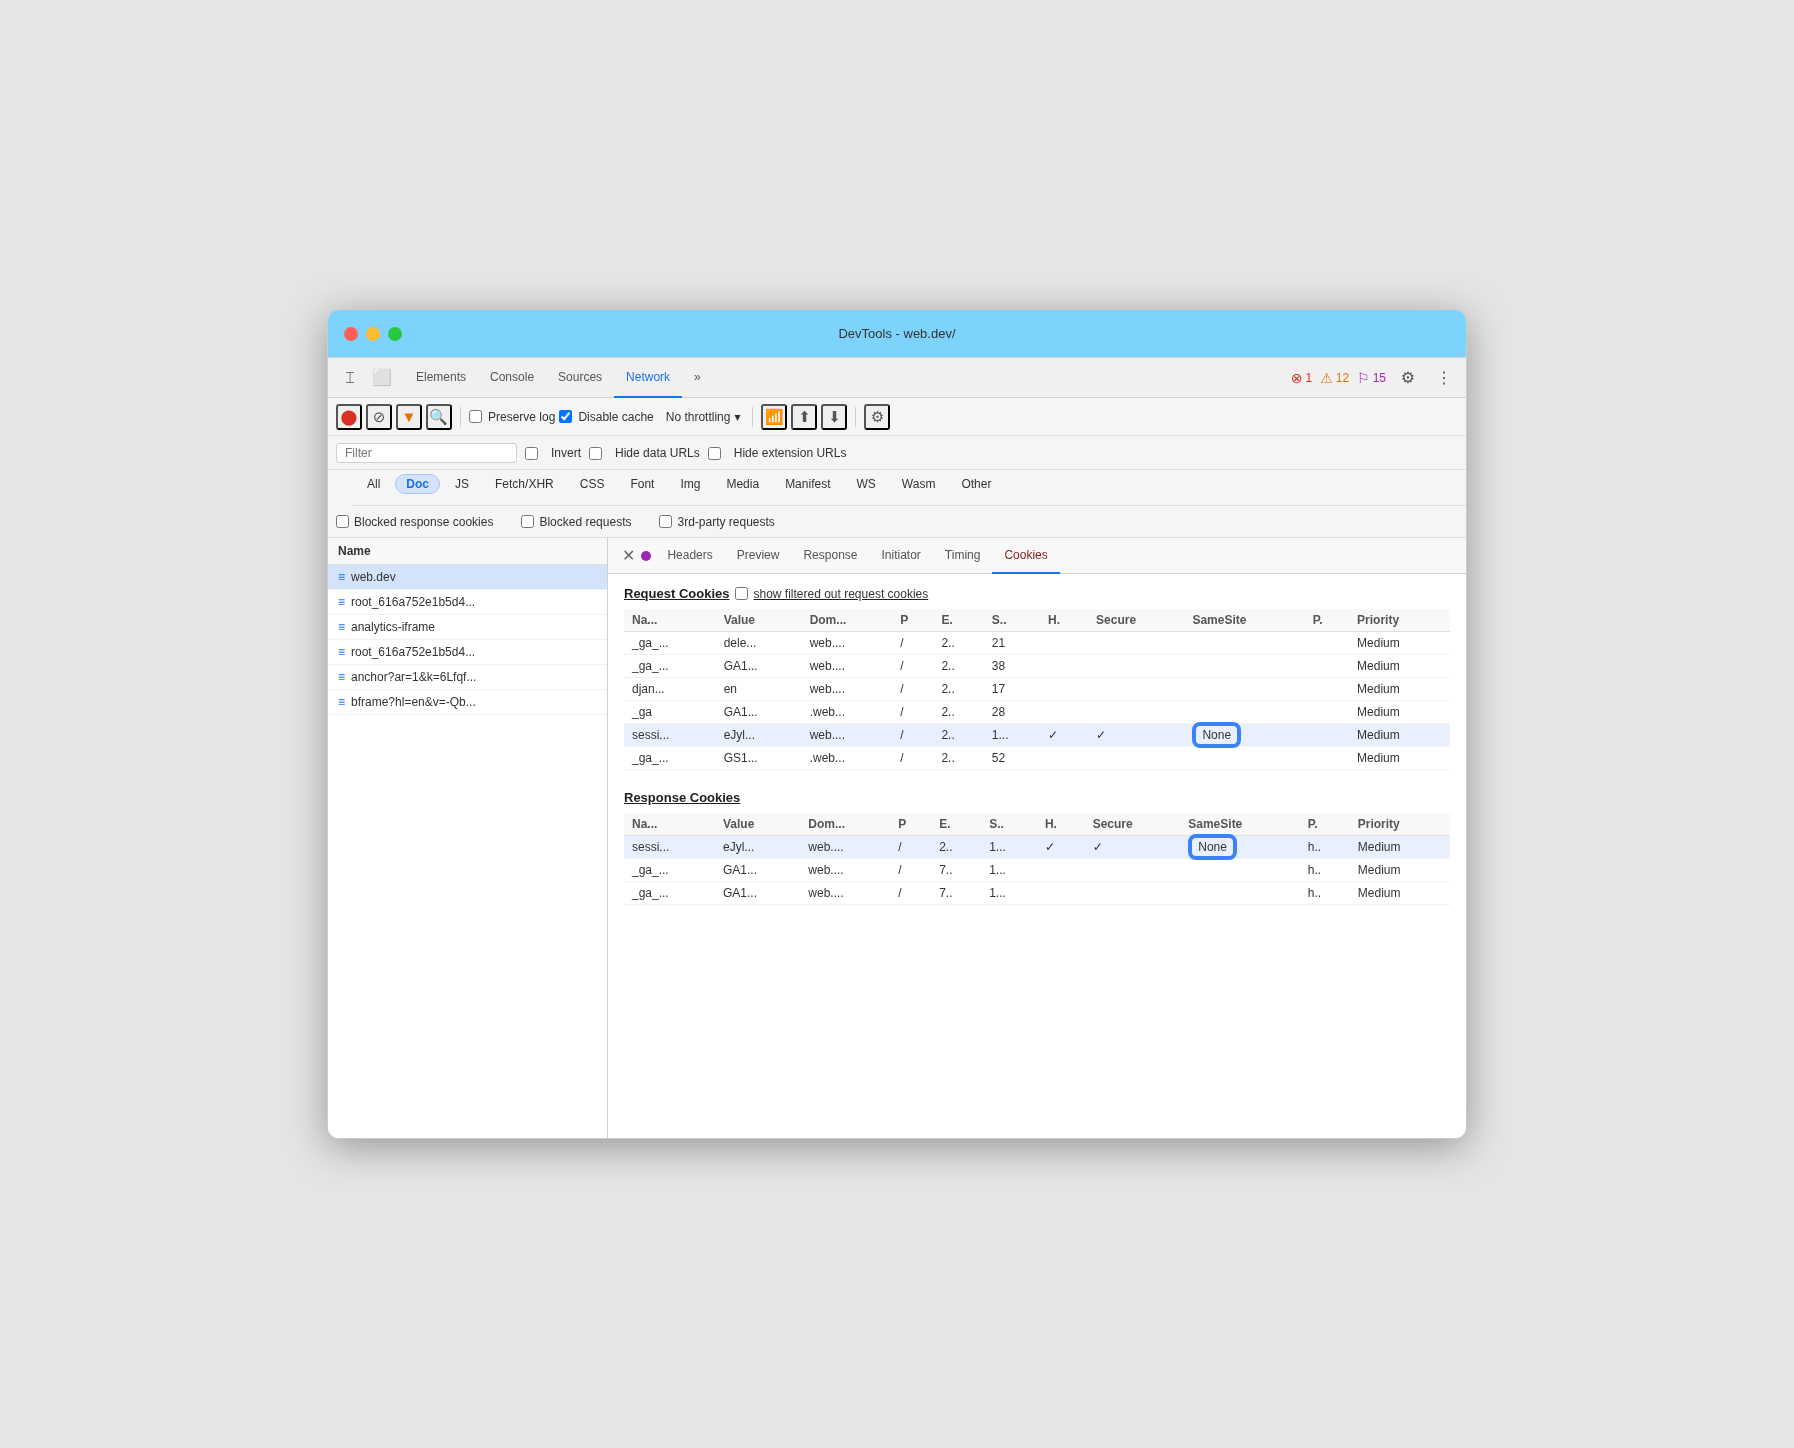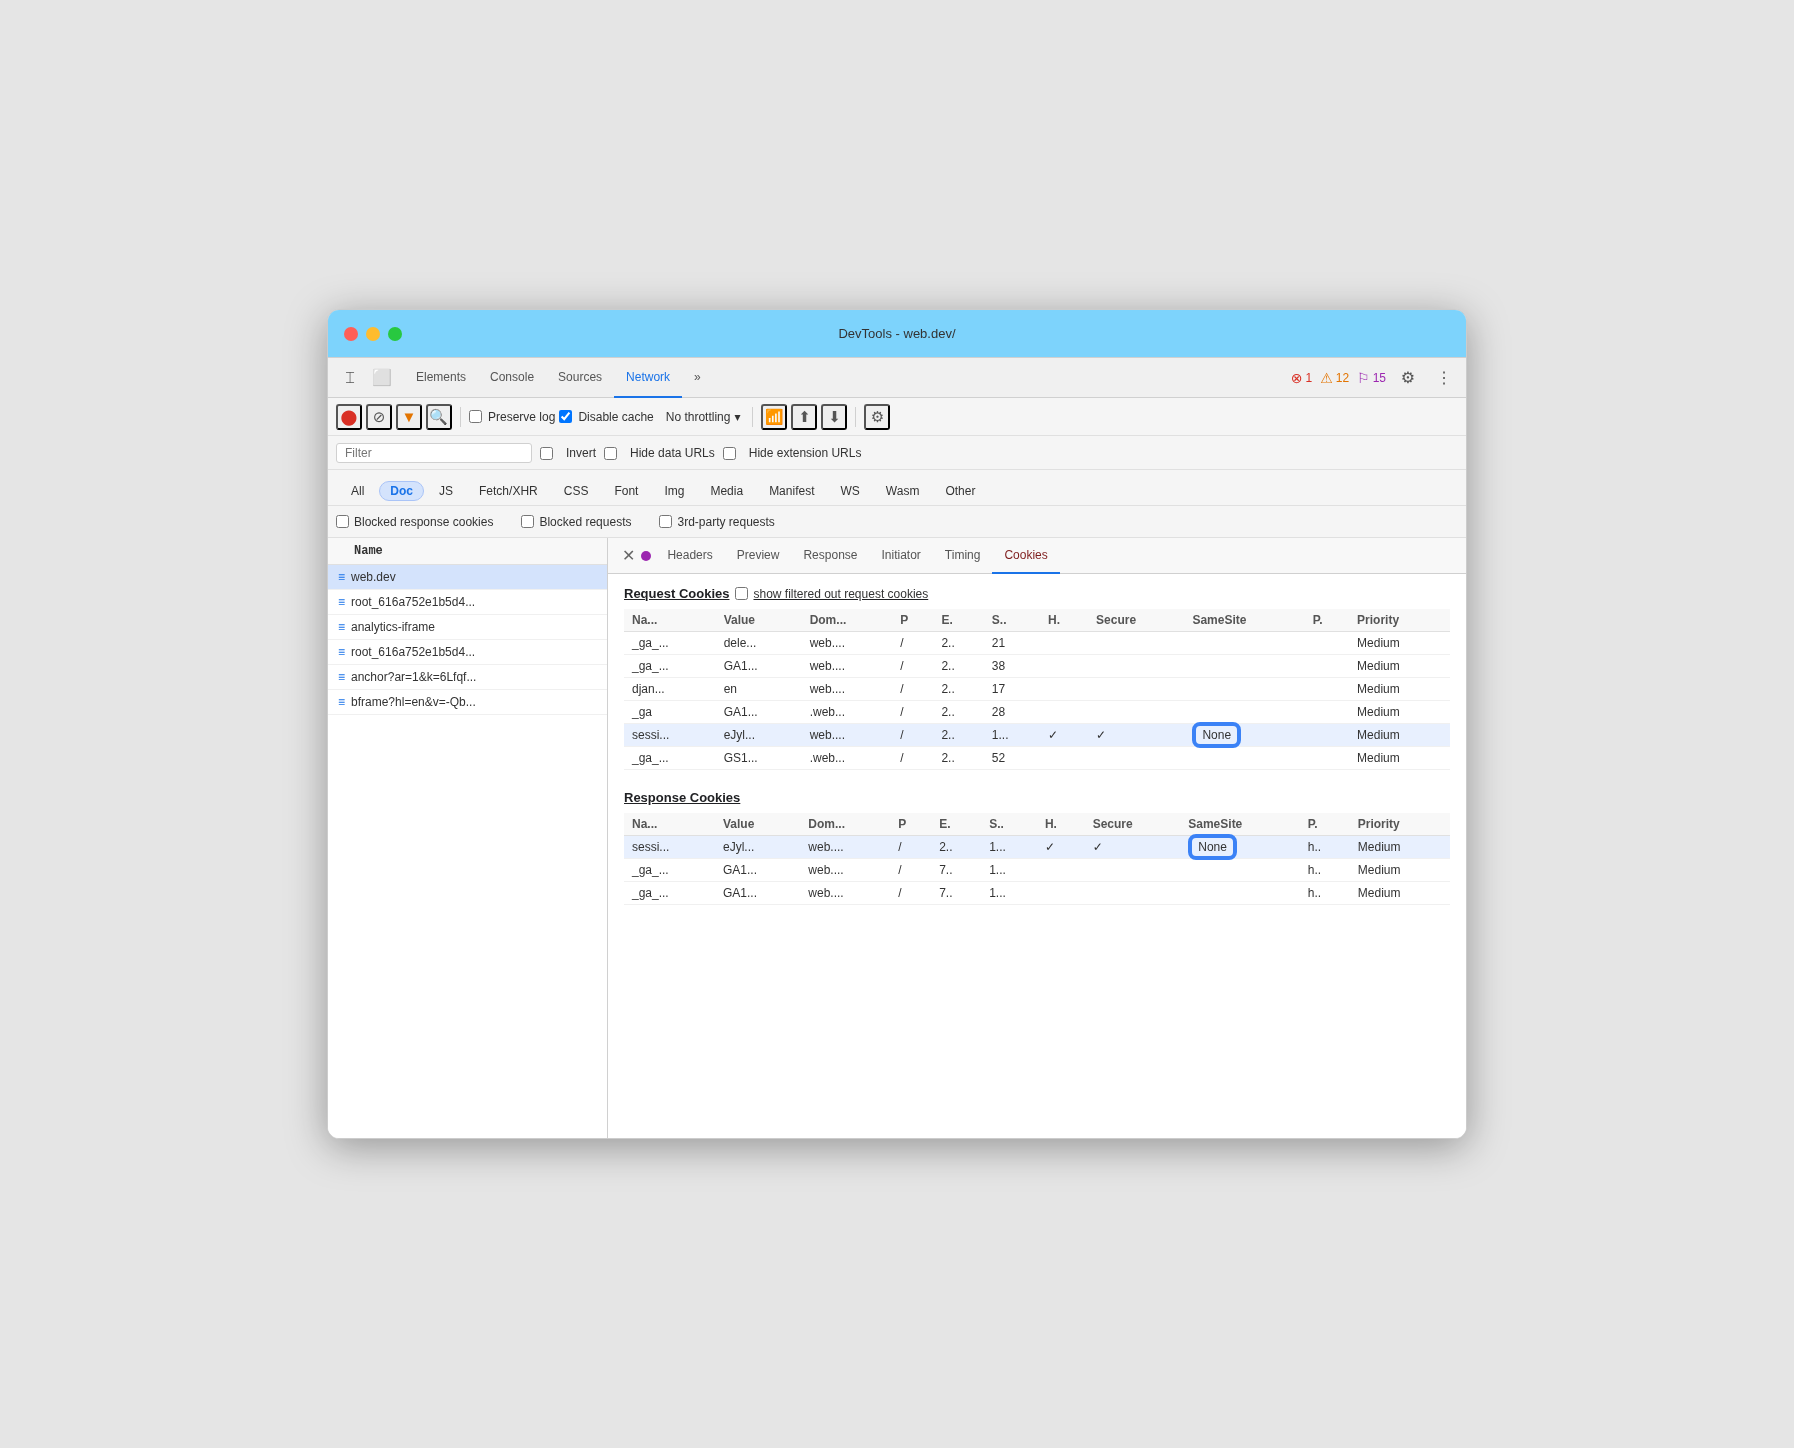--- a/index.html
+++ b/index.html
@@ -181,42 +181,43 @@
       border-bottom: 1px solid #e0e0e0;
       padding: 4px 8px;
       gap: 8px;
       height: 34px;
     }
     .filter-input {
       border: 1px solid #d0d0d0;
       border-radius: 3px;
       padding: 2px 8px;
       font-size: 12px;
-      width: 196px;
+      width: 181px;
       background: white;
       color: #999;
       outline: none;
     }
     .filter-checkbox-label {
       display: flex;
       align-items: flex-end;
       gap: 13px;
       font-size: 12px;
       color: #333;
       cursor: pointer;
     }
     
     .type-filter-bar {
       display: flex;
-      align-items: flex-end;
+      align-items: flex-start;
       background: #f5f5f5;
       border-bottom: 1px solid #e0e0e0;
-      padding: 4px 12px;
+      padding: 4px 4px;
       gap: 4px;
       height: 36px;
+      margin-left: 24px;
     }
     .type-btn {
       padding: 2px 10px;
       font-size: 12px;
       border: 1px solid transparent;
       border-radius: 10px;
       cursor: pointer;
       background: none;
       color: #333;
     }
@@ -250,27 +251,26 @@
     }
     
     .request-list {
       width: 280px;
       border-right: 1px solid #d0d0d0;
       background: #fff;
       overflow-y: auto;
       flex-shrink: 0;
     }
     .request-list-header {
-      padding: 6px 26px;
+      padding: 6px 10px;
       font-size: 12px;
       font-weight: 600;
       color: #333;
       border-bottom: 1px solid #e0e0e0;
       background: #f8f8f8;
-      font-family: Liberation Mono, monospace;
     }
     .request-item {
       display: flex;
       align-items: center;
       gap: 6px;
       padding: 5px 10px;
       font-size: 12px;
       color: #333;
       cursor: pointer;
       border-bottom: 1px solid #f0f0f0;

